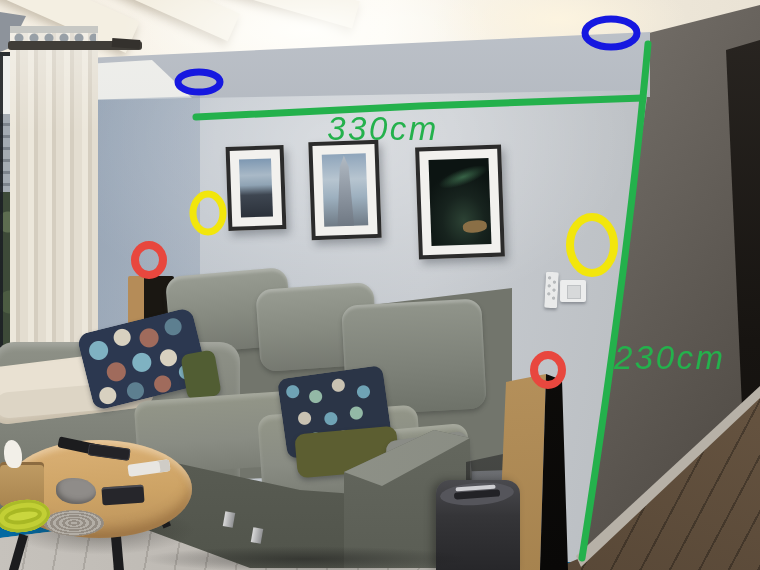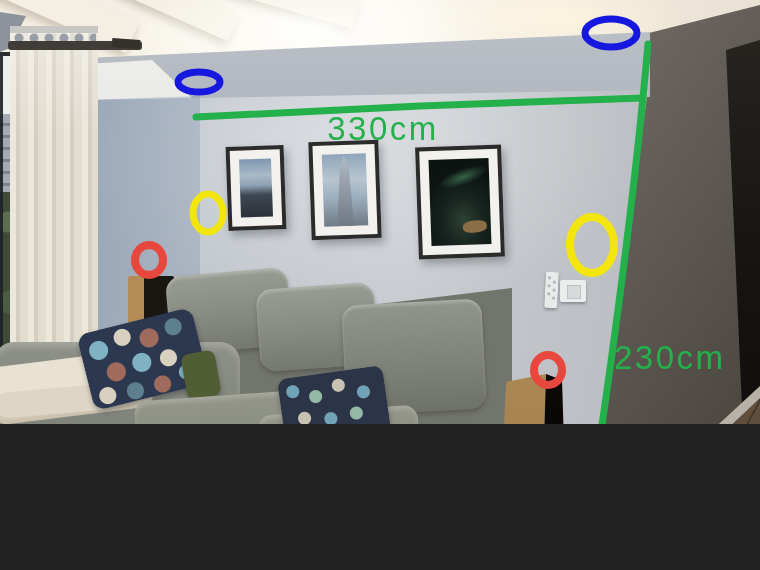--- a/index.html
+++ b/index.html
@@ -1,17 +1,17 @@
 <!DOCTYPE html>
 <html><head>
 <meta charset="utf-8">
 <style>
   html,body{margin:0;padding:0;background:#222;}
-  #stage{position:relative;width:760px;height:424px;overflow:hidden;background:#0369a1;
-         font-family:"Liberation Sans",sans-serif;}
+  #stage{position:relative;width:760px;height:570px;overflow:hidden;background:#0369a1;
+         font-family:"Liberation Sans",sans-serif;font-style:italic;}
   #stage .ly{position:absolute;inset:0;}
 
   
   .ceiling{height:150px;inset:0 0 auto 0;
     background:linear-gradient(95deg,#f3ede1 0%,#fbf7ee 30%,#fdfaf3 50%,#efe8da 78%,#e9e2d4 100%);}
   .ceil-glow1{position:absolute;left:120px;top:-30px;width:380px;height:120px;border-radius:50%;
     background:radial-gradient(ellipse,rgba(255,255,252,.95) 0%,rgba(255,252,240,.0) 70%);}
   .ceil-glow2{position:absolute;left:430px;top:-26px;width:260px;height:90px;border-radius:50%;
     background:radial-gradient(ellipse,rgba(255,246,224,.8) 0%,rgba(255,246,224,0) 70%);}
   .beam{position:absolute;background:#f4efe2;box-shadow:0 5px 8px rgba(150,138,115,.45);}

